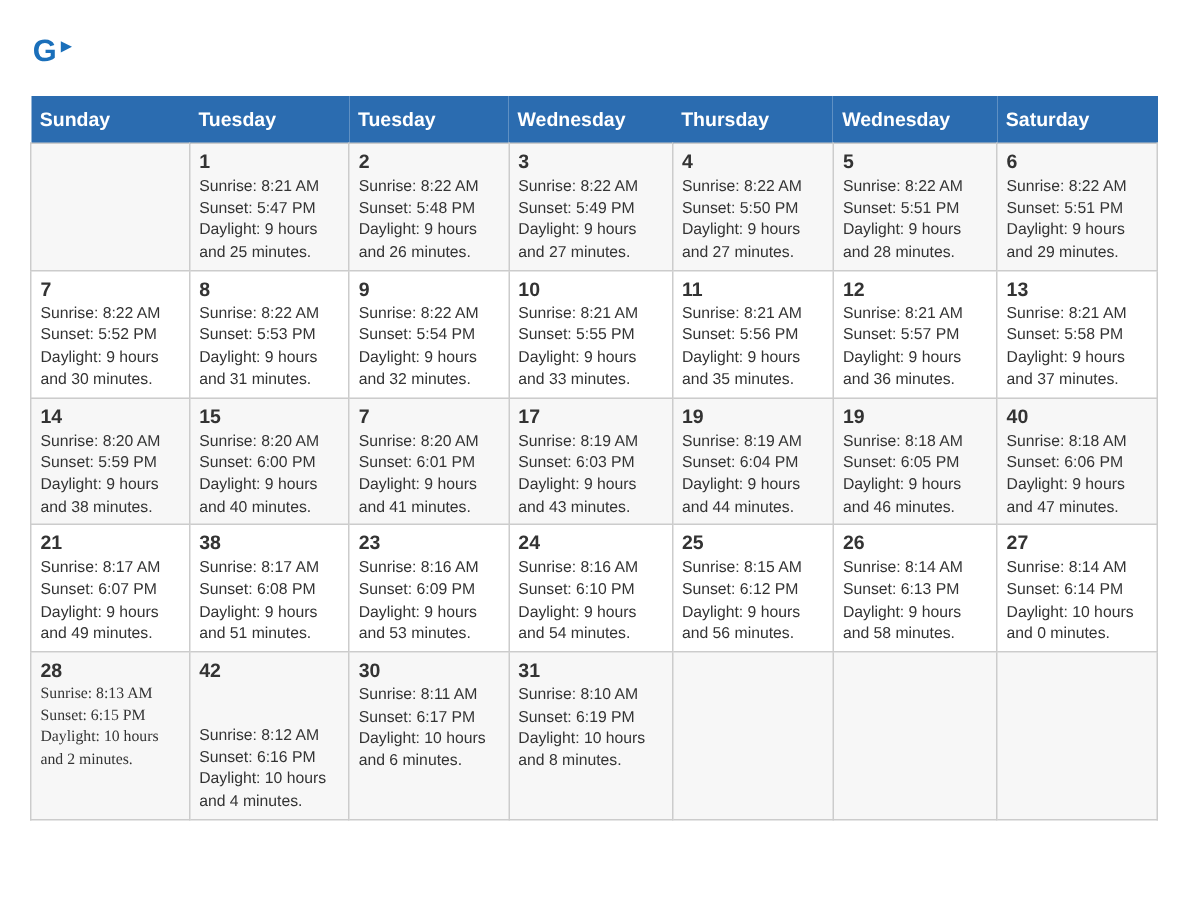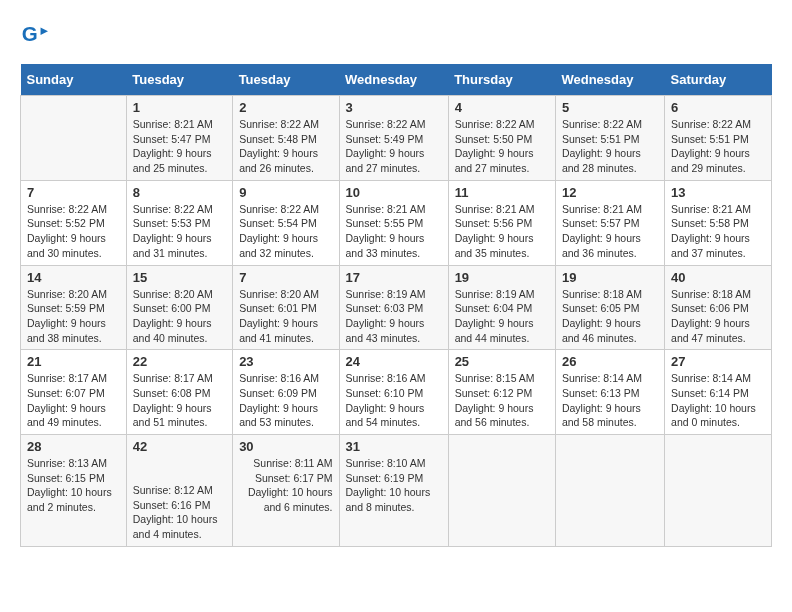--- a/index.html
+++ b/index.html
@@ -262,21 +262,21 @@
       </tr>
       <tr>
         <td>
           <div class="day-num">21</div>
           <div class="day-info" style="white-space: pre-line;">Sunrise: 8:17 AM
 Sunset: 6:07 PM
 Daylight: 9 hours
 and 49 minutes.</div>
         </td>
         <td>
-          <div class="day-num">22</div>
+          <div class="day-num">38</div>
           <div class="day-info" style="white-space: pre-line;">Sunrise: 8:17 AM
 Sunset: 6:08 PM
 Daylight: 9 hours
 and 51 minutes.</div>
         </td>
         <td>
           <div class="day-num">23</div>
           <div class="day-info" style="white-space: pre-line;">Sunrise: 8:16 AM
 Sunset: 6:09 PM
 Daylight: 9 hours
@@ -307,35 +307,35 @@
           <div class="day-num">27</div>
           <div class="day-info" style="white-space: pre-line;">Sunrise: 8:14 AM
 Sunset: 6:14 PM
 Daylight: 10 hours
 and 0 minutes.</div>
         </td>
       </tr>
       <tr>
         <td>
           <div class="day-num">28</div>
-          <div class="day-info" style="white-space: pre-line;">Sunrise: 8:13 AM
+          <div class="day-info" style="white-space: pre-line; font-family: Liberation Serif, serif;">Sunrise: 8:13 AM
 Sunset: 6:15 PM
 Daylight: 10 hours
 and 2 minutes.</div>
         </td>
         <td>
           <div class="day-num">42</div>
           <div class="day-info" style="white-space: pre-line; margin-top: 29px;">Sunrise: 8:12 AM
 Sunset: 6:16 PM
 Daylight: 10 hours
 and 4 minutes.</div>
         </td>
         <td>
           <div class="day-num">30</div>
-          <div class="day-info" style="white-space: pre-line; text-align: right;">Sunrise: 8:11 AM
+          <div class="day-info" style="white-space: pre-line;">Sunrise: 8:11 AM
 Sunset: 6:17 PM
 Daylight: 10 hours
 and 6 minutes.</div>
         </td>
         <td>
           <div class="day-num">31</div>
           <div class="day-info" style="white-space: pre-line;">Sunrise: 8:10 AM
 Sunset: 6:19 PM
 Daylight: 10 hours
 and 8 minutes.</div>

